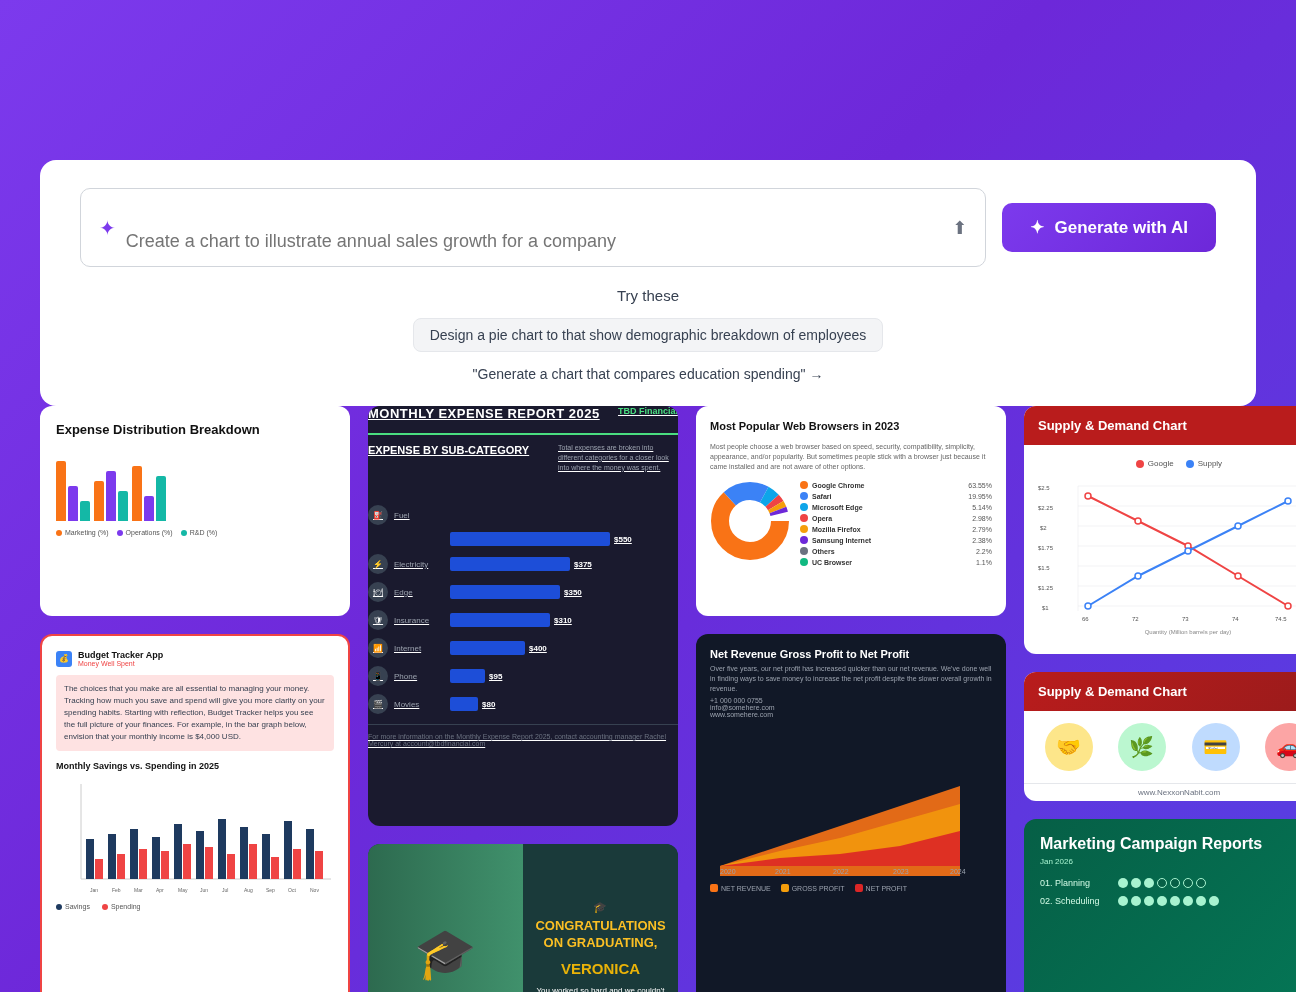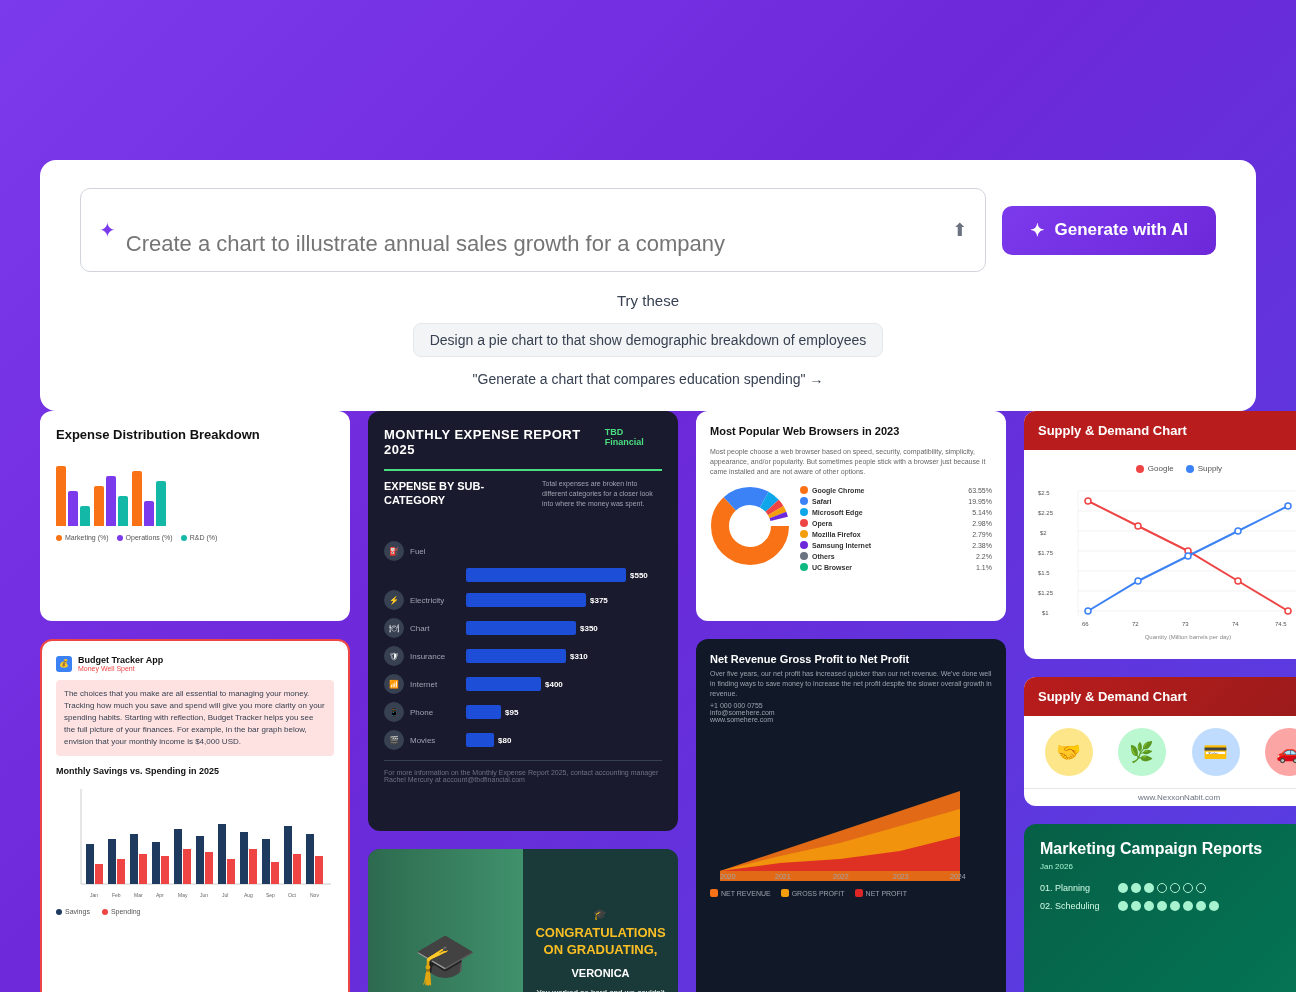--- a/index.html
+++ b/index.html
@@ -37,21 +37,21 @@
       align-items: center;
       border: 1.5px solid #d1d5db;
       border-radius: 10px;
       padding: 14px 18px;
       gap: 10px;
     }
 
     .search-input-wrapper input {
       border: none;
       outline: none;
-      font-size: 22px;
+      font-size: 18px;
       color: #4c1d95;
       flex: 1;
       background: transparent;
       margin-top: 28px;
     }
 
     .sparkle-icon {
       color: #7c3aed;
       font-size: 20px;
     }
@@ -165,22 +165,22 @@
     .legend-dot {
       width: 6px;
       height: 6px;
       border-radius: 50%;
     }
 
     
     .monthly-report-card {
       background: #1a1a2e;
       color: white;
-      padding: 16px;
       min-height: 420px;
+      text-decoration: underline;
     }
     .monthly-report-header {
       display: flex;
       justify-content: space-between;
       align-items: flex-start;
       margin-bottom: 12px;
     }
     .monthly-report-title {
       font-size: 13px;
       font-weight: 800;
@@ -384,23 +384,23 @@
     }
     .grad-title {
       font-size: 13px;
       font-weight: 900;
       color: #fbbf24;
       text-align: center;
       line-height: 1.3;
       margin-bottom: 8px;
     }
     .grad-name {
-      font-size: 11px;
+      font-size: 15px;
       font-weight: 900;
-      color: #ffffff;
+      color: #eab308;
       text-align: center;
     }
     .grad-subtitle {
       font-size: 8px;
       color: white;
       text-align: center;
       margin-top: 8px;
       line-height: 1.4;
     }
 
@@ -736,21 +736,21 @@
         <div class="expense-bar-row">
           <div class="expense-bar-icon">⚡</div>
           <div class="expense-bar-label">Electricity</div>
           <div style="flex:1;display:flex;align-items:center;">
             <div class="expense-bar-fill" style="width:120px;"></div>
             <div class="expense-bar-value">$375</div>
           </div>
         </div>
         <div class="expense-bar-row">
           <div class="expense-bar-icon">🍽</div>
-          <div class="expense-bar-label">Chart</div>
+          <div class="expense-bar-label">Edge</div>
           <div style="flex:1;display:flex;align-items:center;">
             <div class="expense-bar-fill" style="width:110px;"></div>
             <div class="expense-bar-value">$350</div>
           </div>
         </div>
         <div class="expense-bar-row">
           <div class="expense-bar-icon">🛡</div>
           <div class="expense-bar-label">Insurance</div>
           <div style="flex:1;display:flex;align-items:center;">
             <div class="expense-bar-fill" style="width:100px;"></div>

